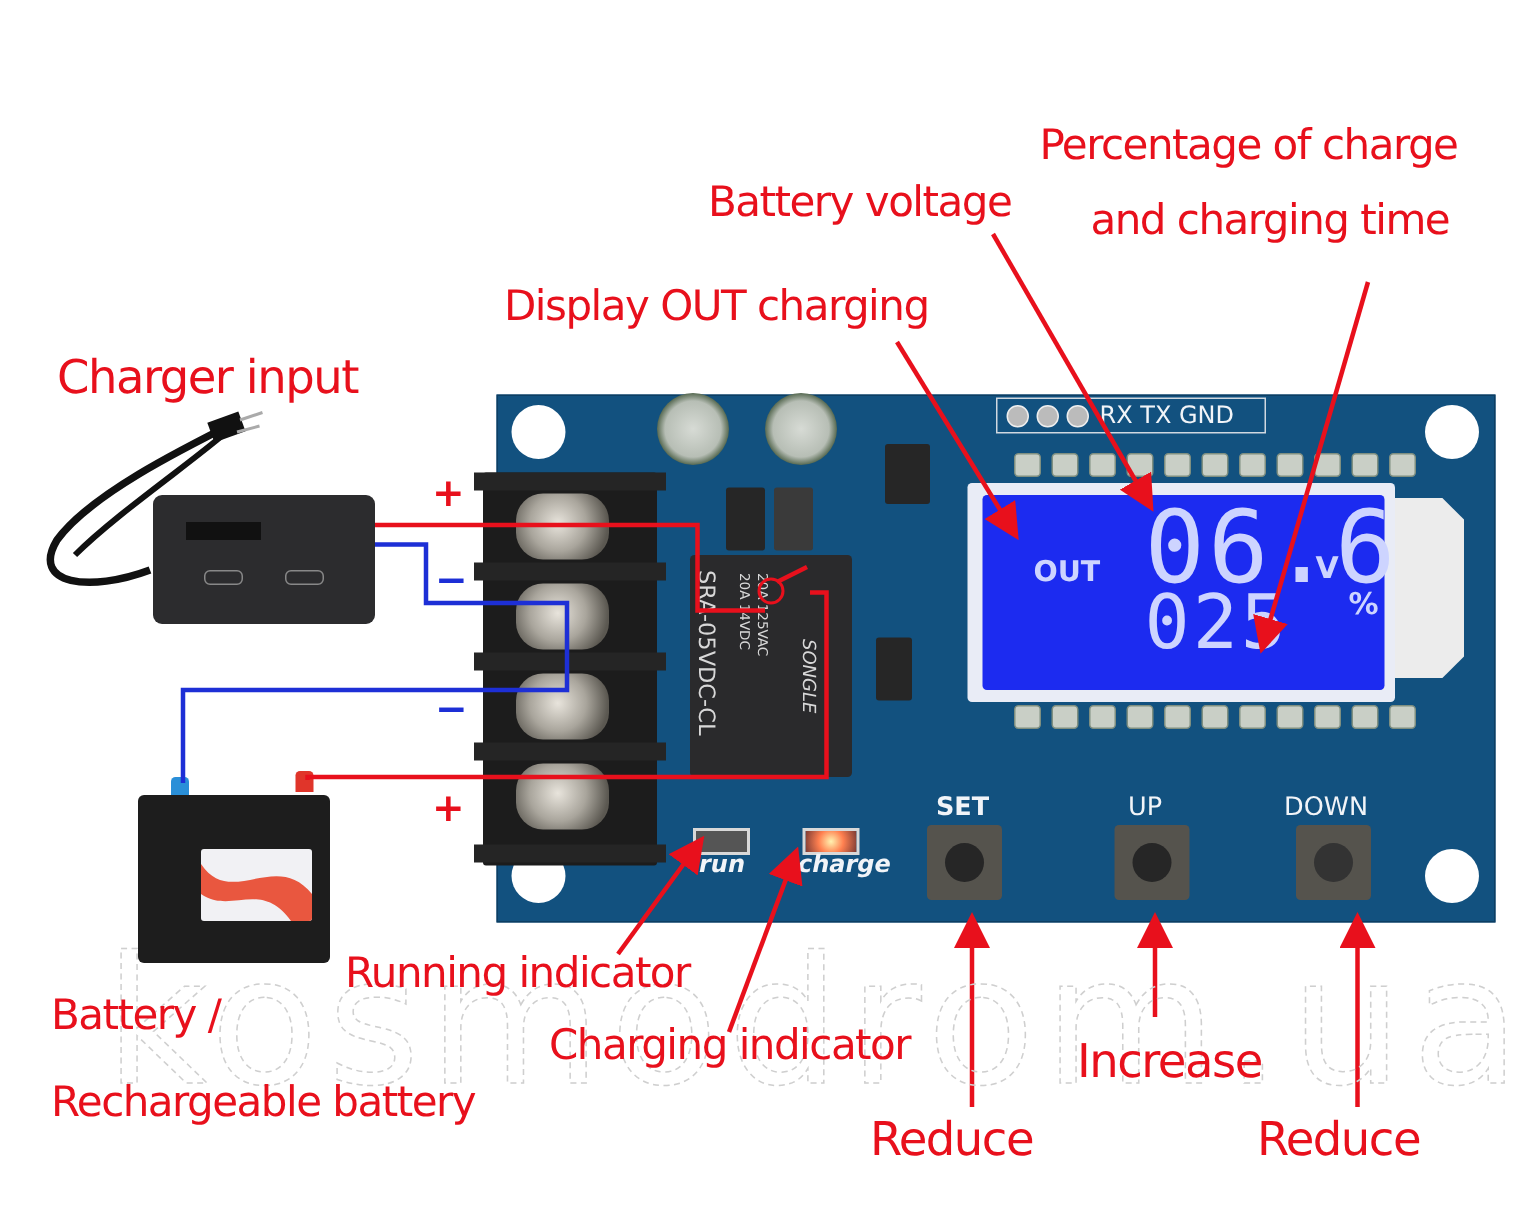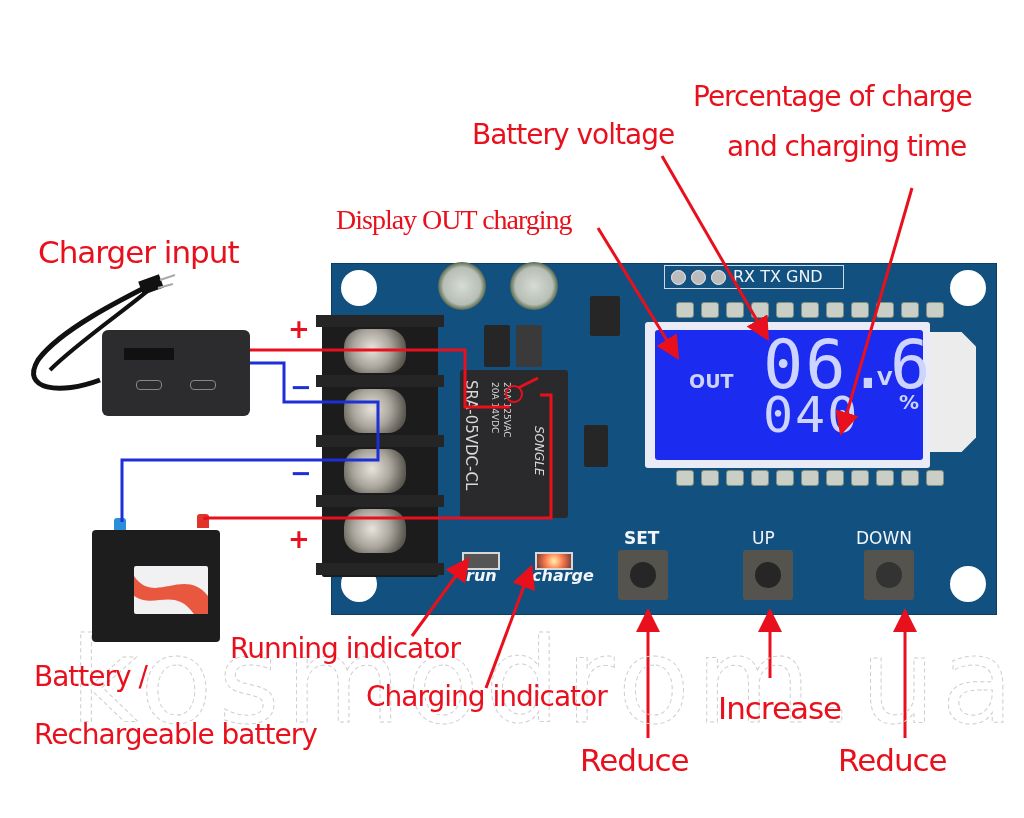--- a/index.html
+++ b/index.html
@@ -36,21 +36,21 @@
   .battery-label { position:absolute; left:42px; top:36px; width:74px; height:48px; background:#f1f1f4; border-radius:2px; overflow:hidden; }
   .terminal-post { position:absolute; width:12px; height:14px; border-radius:3px 3px 0 0; }
   svg.overlay { position:absolute; left:0; top:0; }
 </style>
 </head>
 <body>
 
 <div class="lbl lbl-mid" style="left:693px; top:80px;">Percentage of charge</div>
 <div class="lbl lbl-mid" style="left:727px; top:130px;">and charging time</div>
 <div class="lbl lbl-mid" style="left:472px; top:118px;">Battery voltage</div>
-<div class="lbl lbl-mid" style="left:336px; top:204px;font-family:Liberation Serif, serif;">Display OUT charging</div>
+<div class="lbl lbl-mid" style="left:336px; top:187px;">Display OUT charging</div>
 <div class="lbl lbl-big" style="left:38px; top:234px;">Charger input</div>
 
 <div>
   <svg class="overlay" width="1024" height="818">
     <path d="M160 280 C120 300, 60 330, 38 360 C20 390, 60 395, 100 380" stroke="#111" stroke-width="5" fill="none"></path>
     <path d="M160 280 C140 300, 80 340, 50 370" stroke="#111" stroke-width="4" fill="none"></path>
     <rect x="140" y="278" width="22" height="14" fill="#111" transform="rotate(-20 150 285)"></rect>
     <line x1="160" y1="280" x2="175" y2="275" stroke="#aaa" stroke-width="2"></line>
     <line x1="158" y1="288" x2="173" y2="284" stroke="#aaa" stroke-width="2"></line>
   </svg>
@@ -126,21 +126,21 @@
     <div class="pin"></div>
     <div class="pin"></div>
     <div class="pin"></div>
 </div>
 <div class="lcd-tab"></div>
 <div class="lcd-frame"></div>
 <div class="lcd">
   <div class="lcd-txt" style="left:18px; top:40px; font-size:19px; font-family:'DejaVu Sans', sans-serif; font-weight:bold;margin-left:16px;">OUT</div>
   <div class="lcd-txt" style="left:108px; top:-4px; font-size:67px; letter-spacing:2px;">06.6</div>
   <div class="lcd-txt" style="left:222px; top:36px; font-size:20px; font-family:'DejaVu Sans', sans-serif; font-weight:bold;">V</div>
-  <div class="lcd-txt" style="left:108px; top:56px; font-size:50px; letter-spacing:2px;">040</div>
+  <div class="lcd-txt" style="left:108px; top:56px; font-size:50px; letter-spacing:2px;">025</div>
   <div class="lcd-txt" style="left:244px; top:60px; font-size:20px; font-family:'DejaVu Sans', sans-serif; font-weight:bold;">%</div>
 </div>
 
 <div class="led" style="left:462px; top:552px;"></div>
 <div class="silk" style="left:466px; top:566px; font-size:16px; font-style:italic;">run</div>
 <div class="led on" style="left:535px; top:552px;"></div>
 <div class="silk" style="left:532px; top:566px; font-size:16px; font-style:italic;">charge</div>
 
 <div class="silk" style="left:624px; top:528px; font-size:17px;">SET</div>
 <div class="btn-body" style="left:618px; top:550px;">

